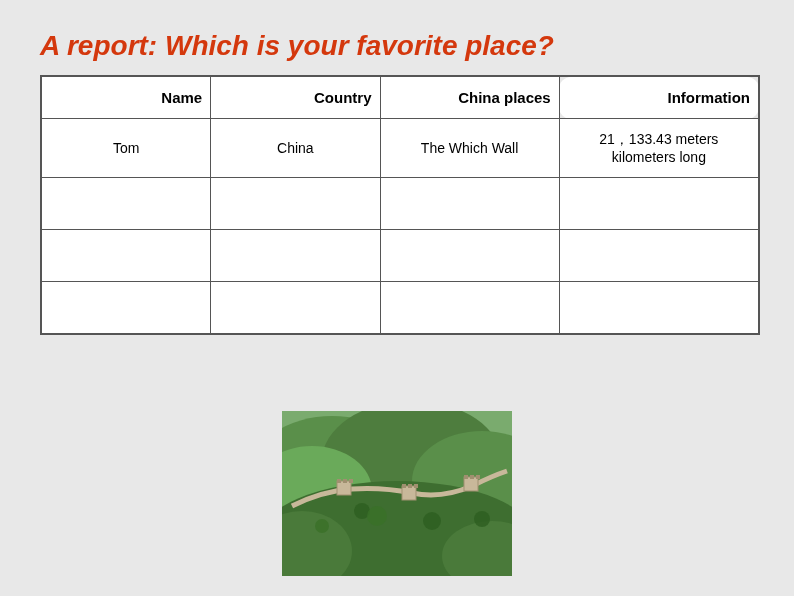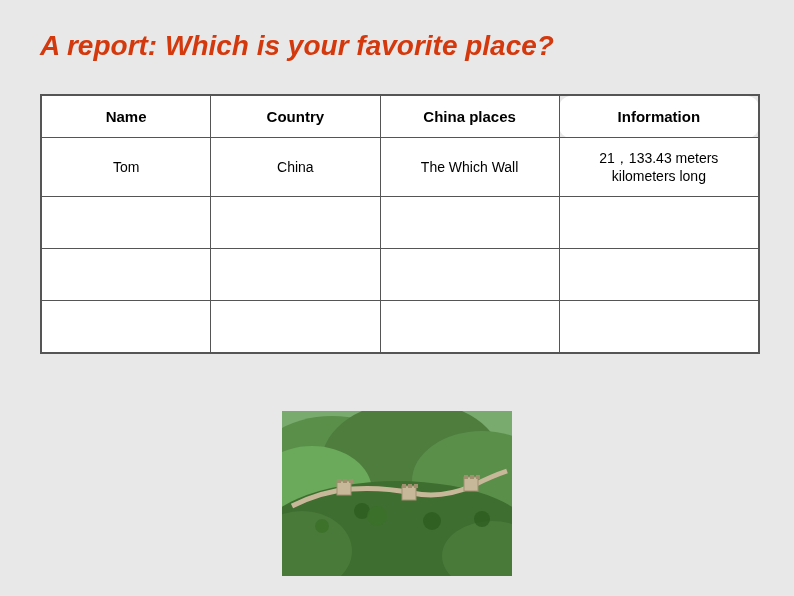--- a/index.html
+++ b/index.html
@@ -14,35 +14,35 @@
     .page-container {
       width: 794px;
       height: 596px;
       background-color: #e8e8e8;
       padding: 30px 40px 20px 40px;
     }
     .title {
       color: #d4380d;
       font-size: 28px;
       font-weight: bold;
-      margin-bottom: 32px;
+      margin-bottom: 13px;
       font-style: italic;
     }
     .table-wrapper {
       border: 1.5px solid #555;
       width: 720px;
     }
     table {
       width: 100%;
       border-collapse: collapse;
     }
     thead tr th {
       border: 1.5px solid #555;
       padding: 12px 8px;
-      text-align: center;
+      text-align: right;
       font-weight: bold;
       font-size: 15px;
       background-color: #fff;
     }
     thead tr th:first-child {
       width: 170px;
     }
     thead tr th:nth-child(2) {
       width: 170px;
     }

